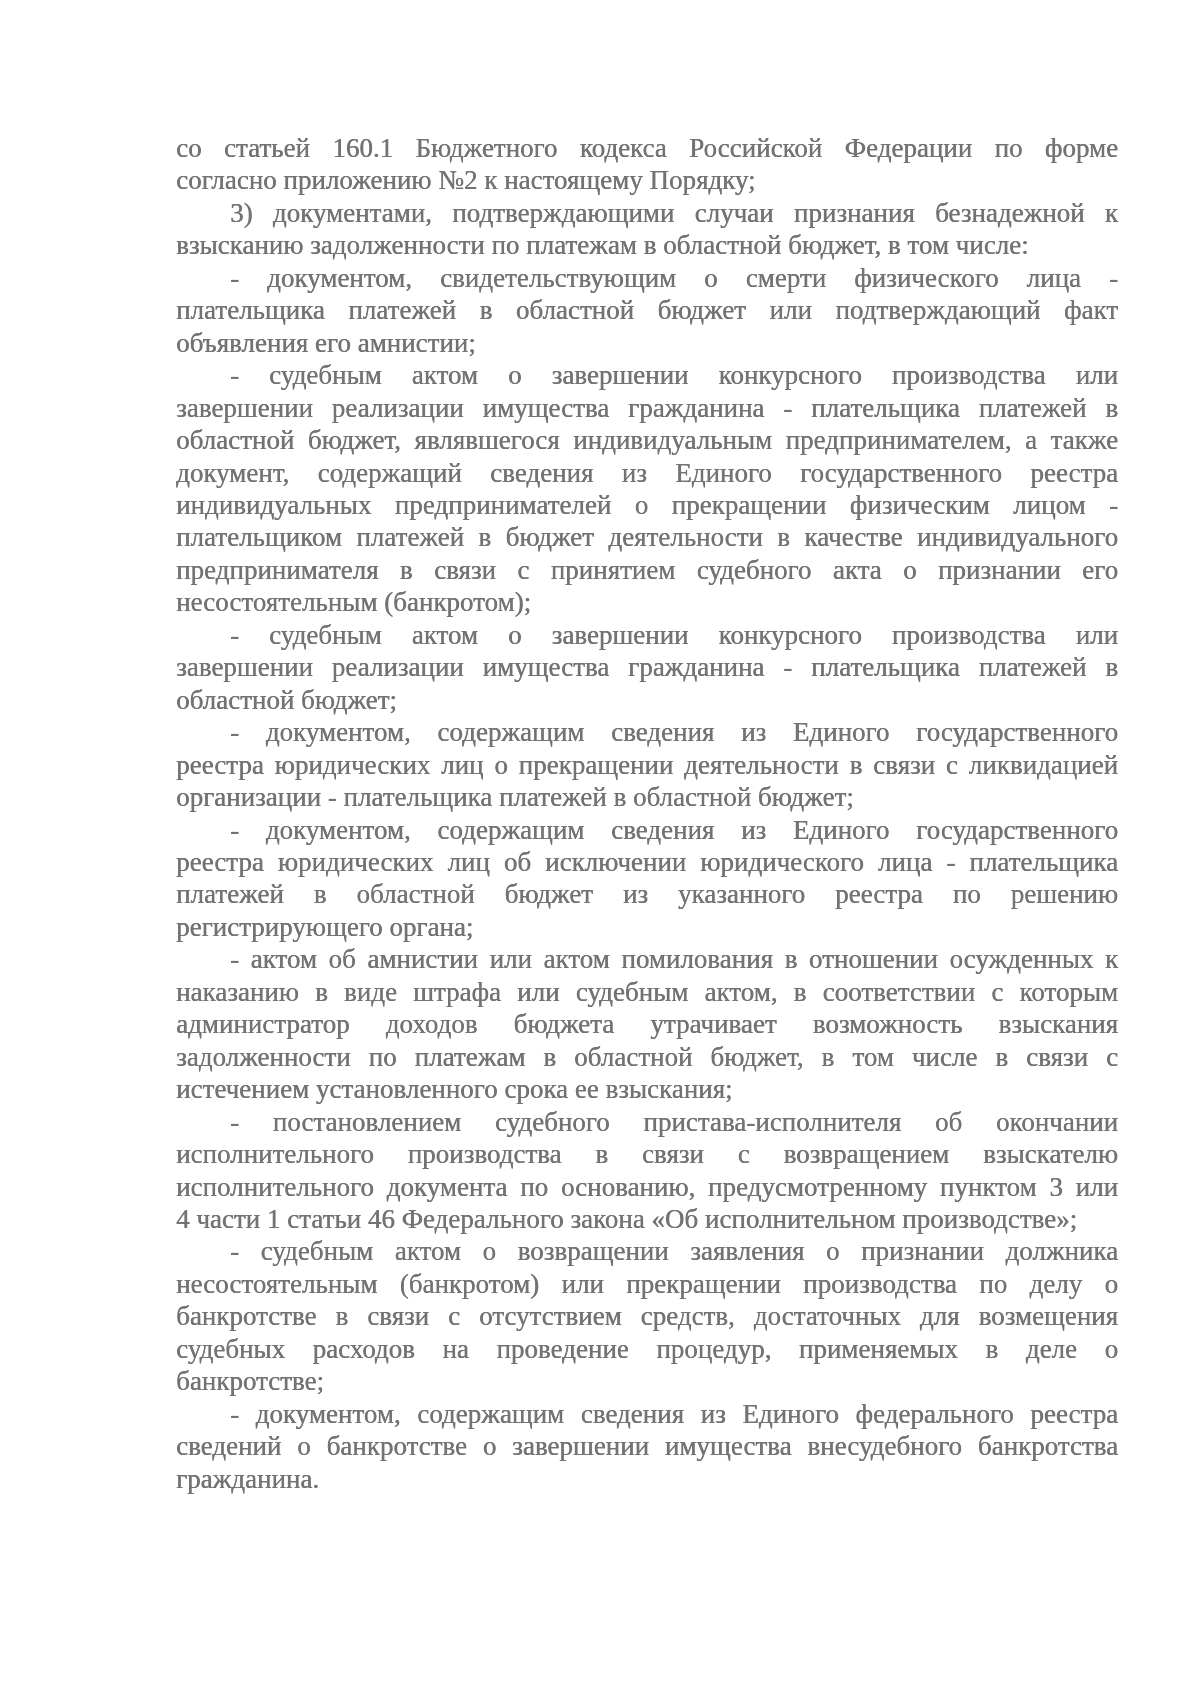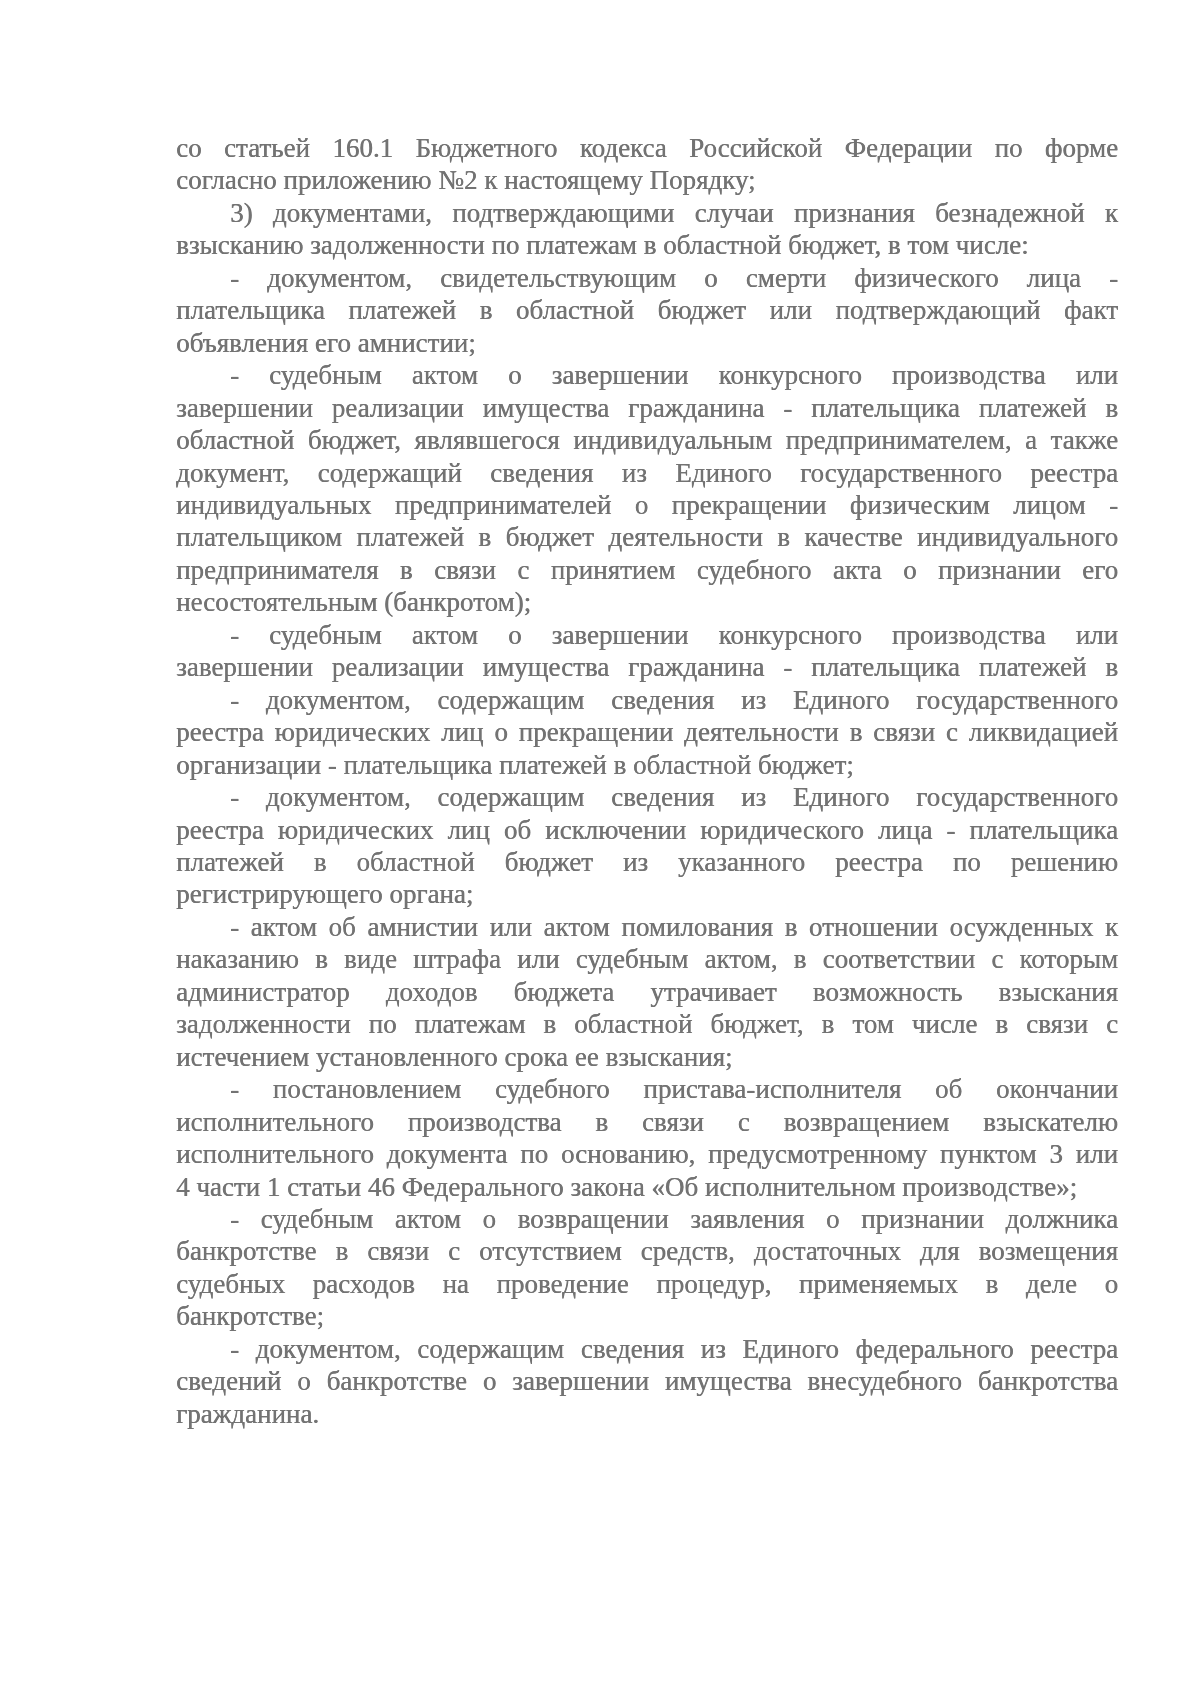--- a/index.html
+++ b/index.html
@@ -58,20 +58,21 @@
         <div class="line">областной бюджет, являвшегося индивидуальным предпринимателем, а также</div>
         <div class="line">документ, содержащий сведения из Единого государственного реестра</div>
         <div class="line">индивидуальных предпринимателей о прекращении физическим лицом -</div>
         <div class="line">плательщиком платежей в бюджет деятельности в качестве индивидуального</div>
         <div class="line">предпринимателя в связи с принятием судебного акта о признании его</div>
         <div class="line para-end">несостоятельным (банкротом);</div>
       </div>
       <div class="paragraph">
         <div class="line indent">- судебным актом о завершении конкурсного производства или</div>
         <div class="line">завершении реализации имущества гражданина - плательщика платежей в</div>
+        <div class="line para-end">областной бюджет;</div>
       </div>
       <div class="paragraph">
         <div class="line indent">- документом, содержащим сведения из Единого государственного</div>
         <div class="line">реестра юридических лиц о прекращении деятельности в связи с ликвидацией</div>
         <div class="line para-end">организации - плательщика платежей в областной бюджет;</div>
       </div>
       <div class="paragraph">
         <div class="line indent">- документом, содержащим сведения из Единого государственного</div>
         <div class="line">реестра юридических лиц об исключении юридического лица - плательщика</div>
         <div class="line">платежей в областной бюджет из указанного реестра по решению</div>
@@ -85,20 +86,21 @@
         <div class="line para-end">истечением установленного срока ее взыскания;</div>
       </div>
       <div class="paragraph">
         <div class="line indent">- постановлением судебного пристава-исполнителя об окончании</div>
         <div class="line">исполнительного производства в связи с возвращением взыскателю</div>
         <div class="line">исполнительного документа по основанию, предусмотренному пунктом 3 или</div>
         <div class="line para-end">4 части 1 статьи 46 Федерального закона «Об исполнительном производстве»;</div>
       </div>
       <div class="paragraph">
         <div class="line indent">- судебным актом о возвращении заявления о признании должника</div>
+        <div class="line">несостоятельным (банкротом) или прекращении производства по делу о</div>
         <div class="line">банкротстве в связи с отсутствием средств, достаточных для возмещения</div>
         <div class="line">судебных расходов на проведение процедур, применяемых в деле о</div>
         <div class="line para-end">банкротстве;</div>
       </div>
       <div class="paragraph">
         <div class="line indent">- документом, содержащим сведения из Единого федерального реестра</div>
         <div class="line">сведений о банкротстве о завершении имущества внесудебного банкротства</div>
         <div class="line para-end">гражданина.</div>
       </div>
     </div>

